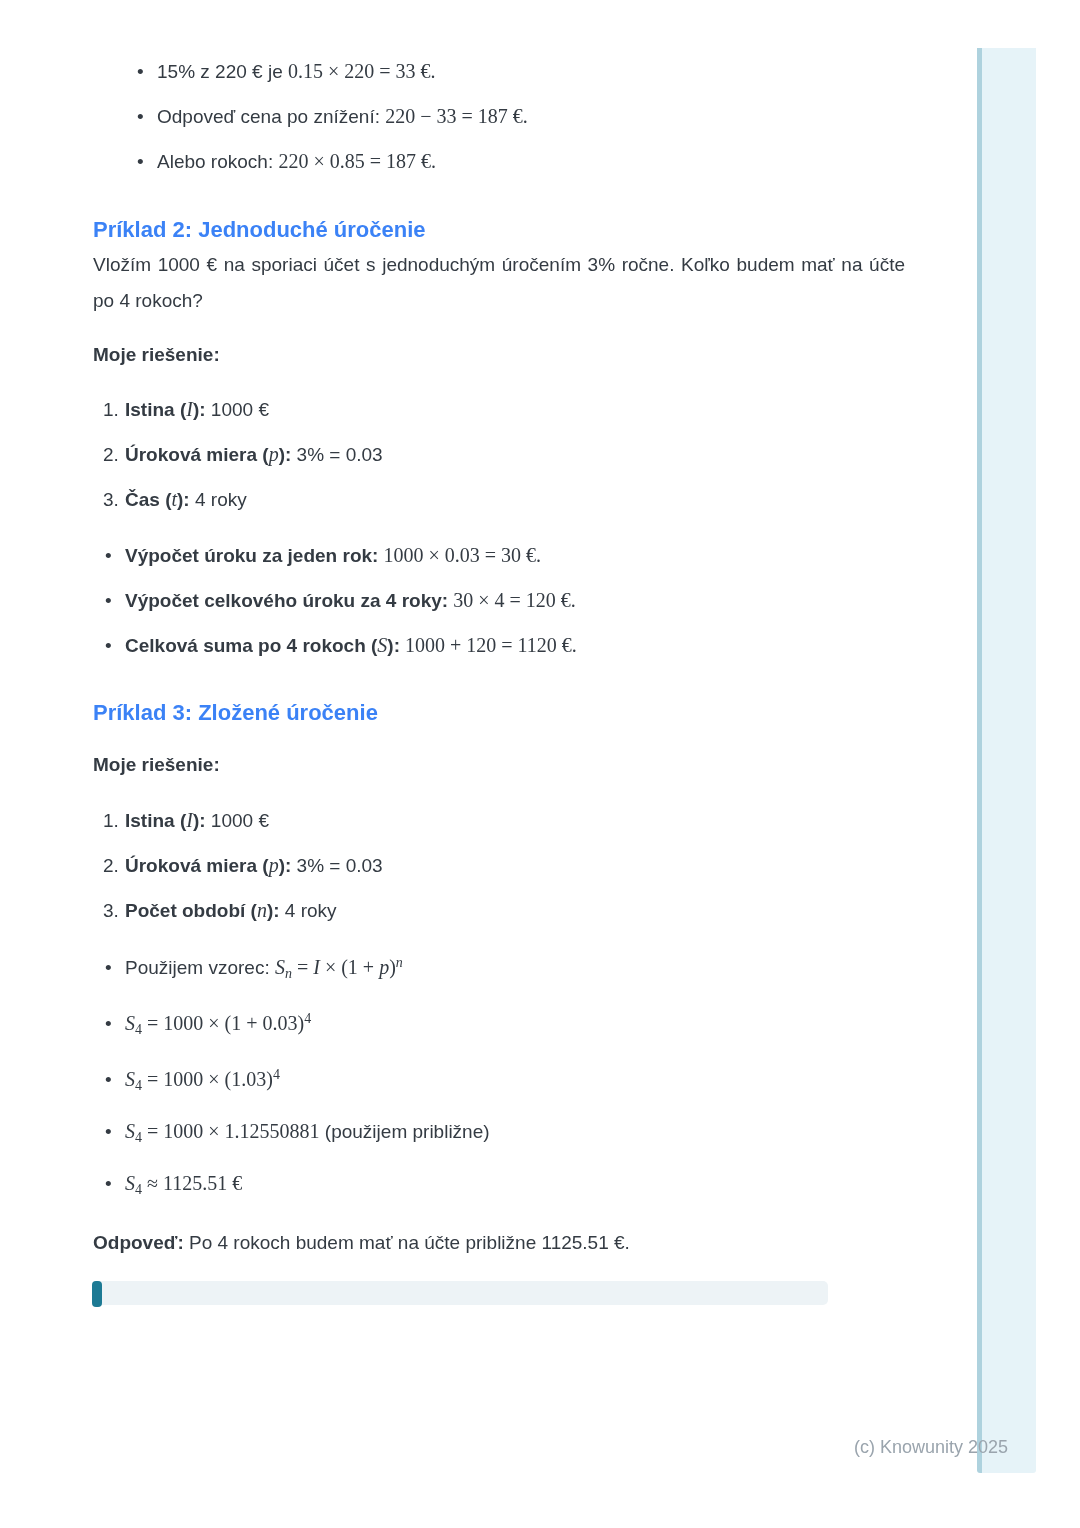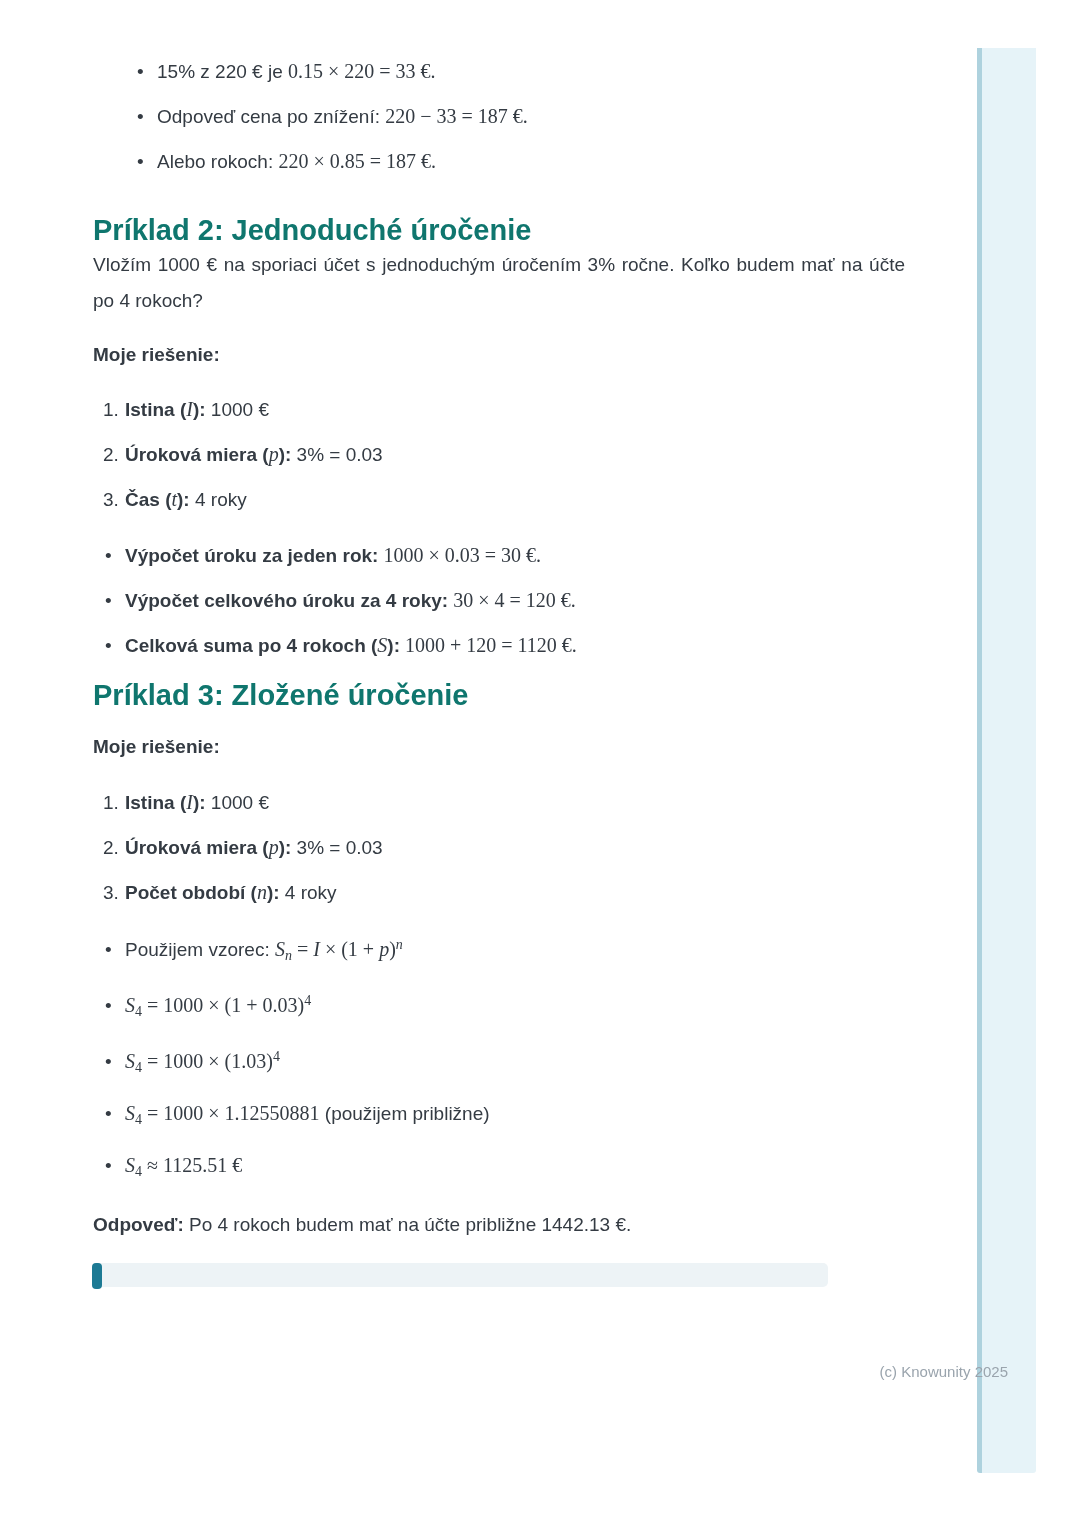--- a/index.html
+++ b/index.html
@@ -26,24 +26,24 @@
   .content{
     position:absolute;
     left:93px;top:0;
     width:812px;
     padding-top:59px;
     display:flex;
     flex-direction:column;
   }
   .heading{
     margin:0;
-    font-size:29px;
+    font-size:22px;
     line-height:34px;
     font-weight:700;
-    color:#0f766e;
+    color:#3b82f6;
     letter-spacing:0;
   }
   .para{
     margin:0;
     font-size:19px;
     line-height:24px;
   }
   .para.lh-lg{line-height:36px;}
   .para.justify{text-align:justify;text-justify:inter-word;}
   .list{
@@ -86,23 +86,23 @@
   }
   .callout .pill{
     position:absolute;
     left:-1px;top:0;
     width:10px;height:26px;
     background:#1d7a94;
     border-radius:4px;
   }
   .footer{
     position:absolute;
-    top:1362px;
+    top:1437px;
     right:72px;
-    font-size:15px;
+    font-size:18px;
     line-height:20px;
     color:#9aa4ad;
     z-index:3;
   }
 </style>
 </head>
 <body>
 
 <div class="page">
   <div class="right-strip"></div>
@@ -145,21 +145,21 @@
         </li>
         <li>
           <span class="marker">•</span>
           <span class="li-body"><span class="sg-b">Výpočet celkového úroku za 4 roky:</span><span class="sg-m"> 30 × 4 = 120 €.</span></span>
         </li>
         <li>
           <span class="marker">•</span>
           <span class="li-body"><span class="sg-b">Celková suma po 4 rokoch (</span><span class="sg-mi">S</span><span class="sg-b">):</span><span class="sg-m"> 1000 + 120 = 1120 €.</span></span>
         </li>
       </ul>
-      <h2 class="heading" style="margin-top: 20px;">Príklad 3: Zložené úročenie</h2>
+      <h2 class="heading" style="margin-top: 38px;">Príklad 3: Zložené úročenie</h2>
       <p class="para" style="margin-top: 23px;"><span class="sg-b">Moje riešenie:</span></p>
       <ul class="list numbered" style="margin-top: 31px;">
         <li>
           <span class="marker">1.</span>
           <span class="li-body"><span class="sg-b">Istina (</span><span class="sg-mi">I</span><span class="sg-b">):</span><span class="sg-t"> 1000 €</span></span>
         </li>
         <li>
           <span class="marker">2.</span>
           <span class="li-body"><span class="sg-b">Úroková miera (</span><span class="sg-mi">p</span><span class="sg-b">):</span><span class="sg-t"> 3% = 0.03</span></span>
         </li>
@@ -183,19 +183,19 @@
         </li>
         <li>
           <span class="marker">•</span>
           <span class="li-body"><span class="sg-mi">S</span><span class="sg-sub">4</span><span class="sg-m"> = 1000 × 1.12550881</span><span class="sg-t"> (použijem približne)</span></span>
         </li>
         <li>
           <span class="marker">•</span>
           <span class="li-body"><span class="sg-mi">S</span><span class="sg-sub">4</span><span class="sg-m"> ≈ 1125.51 €</span></span>
         </li>
       </ul>
-      <p class="para" style="margin-top: 29px;"><span class="sg-b">Odpoveď:</span><span class="sg-t"> Po 4 rokoch budem mať na účte približne 1442.13 €.</span></p>
+      <p class="para" style="margin-top: 29px;"><span class="sg-b">Odpoveď:</span><span class="sg-t"> Po 4 rokoch budem mať na účte približne 1125.51 €.</span></p>
       <div class="callout" style="margin-top: 26px;">
         <div class="pill"></div>
       </div>
     </main>
   <div class="footer">(c) Knowunity 2025</div>
 </div>
 
 </body></html>

